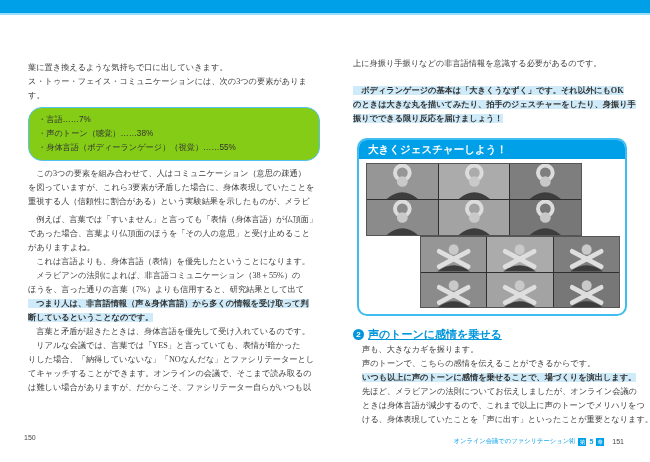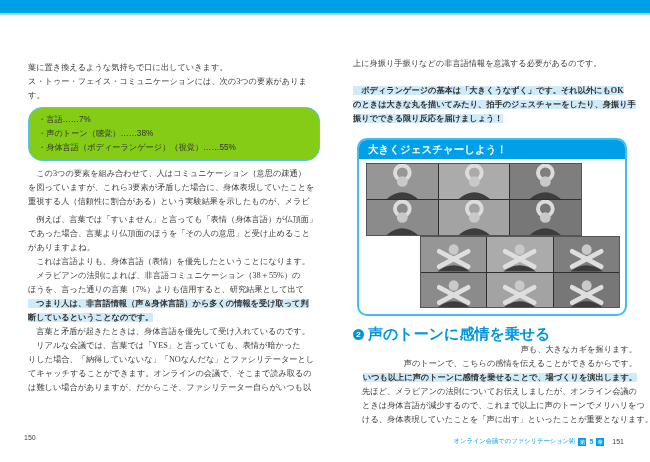--- a/index.html
+++ b/index.html
@@ -55,23 +55,23 @@
 
   
   .section-head{margin-top:12px;display:flex;align-items:center;gap:4px;height:13px;}
   .num-badge{
     width:11px;height:11px;border-radius:50%;background:#0096dc;color:#fff;
     font-family:"Liberation Sans","DejaVu Sans",sans-serif;font-weight:700;
     font-size:8px;line-height:11px;text-align:center;flex:0 0 auto;
   }
   .section-title{
     color:#0096dc;font-family:"Liberation Sans","DejaVu Sans",sans-serif;
-    font-weight:700;font-size:15px;white-space:nowrap;
-  }
-  .body-indent{margin-left:9px;margin-top:2px;text-align:right;}
+    font-weight:700;font-size:11px;white-space:nowrap;text-decoration:underline;
+  }
+  .body-indent{margin-left:9px;margin-top:2px;}
 
   
   .footer-left{position:absolute;left:24px;top:434px;font-size:7px;color:#444;
     font-family:"Liberation Sans","DejaVu Sans",sans-serif;}
   .footer-right{position:absolute;right:26px;top:437px;display:flex;align-items:center;gap:3px;
     font-family:"Liberation Sans","DejaVu Sans",sans-serif;}
   .footer-title{color:#00a0e9;font-size:6.3px;white-space:nowrap;}
   .chapter-badge{width:8px;height:8px;background:#00a0e9;color:#fff;font-size:5.5px;
     line-height:8px;text-align:center;}
   .chapter-num{color:#00a0e9;font-size:7px;font-weight:700;}

